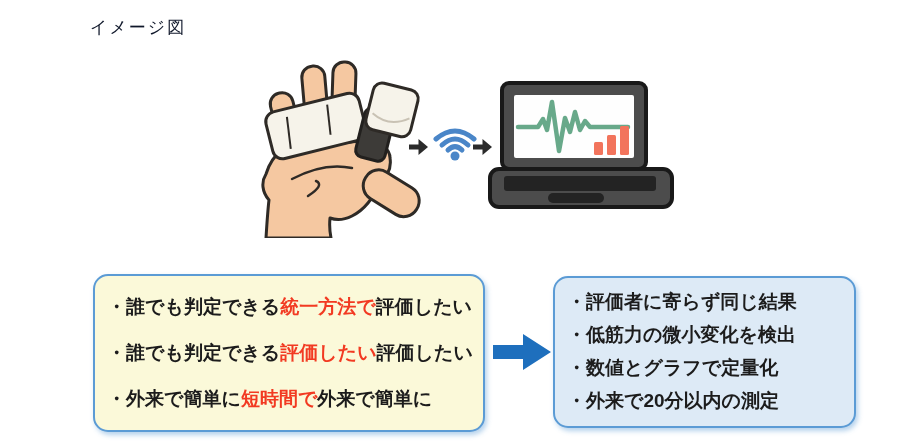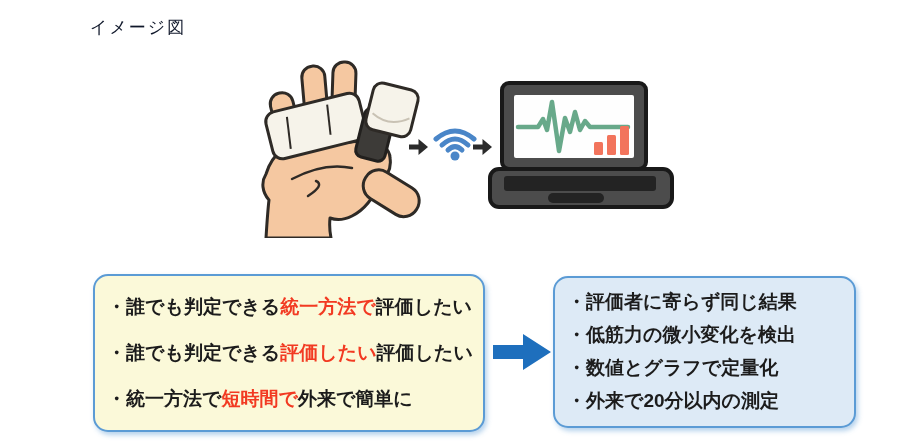--- a/index.html
+++ b/index.html
@@ -121,21 +121,21 @@
       <rect x="132" y="46" width="9" height="29" rx="1.5"></rect>
     </g>
     <rect x="2" y="89" width="182" height="38" rx="9" fill="#4c4c4c" stroke="#191919" stroke-width="4"></rect>
     <rect x="16" y="96" width="152" height="15" rx="3" fill="#232323"></rect>
     <rect x="60" y="113" width="56" height="10" rx="5" fill="#232323"></rect>
   </svg>
 
   <div class="box left-box">
     <div class="line"><span>・誰でも判定できる</span><span class="hl">統一方法で</span><span>評価したい</span></div>
     <div class="line"><span>・誰でも判定できる</span><span class="hl">評価したい</span><span>評価したい</span></div>
-    <div class="line"><span>・統一方法で</span><span class="hl">短時間で</span><span>外来で簡単に</span></div>
+    <div class="line"><span>・外来で簡単に</span><span class="hl">短時間で</span><span>外来で簡単に</span></div>
   </div>
 
   <svg class="big-arrow-svg" width="60" height="44" viewBox="0 0 60 44">
     <path d="M0,15 H30 V4 L58,22 L30,40 V29 H0 Z" fill="#1e6fbd"></path>
   </svg>
 
   <div class="box right-box">
     <div class="line"><span>・評価者に寄らず同じ結果</span></div>
     <div class="line"><span>・低筋力の微小変化を検出</span></div>
     <div class="line"><span>・数値とグラフで定量化</span></div>

